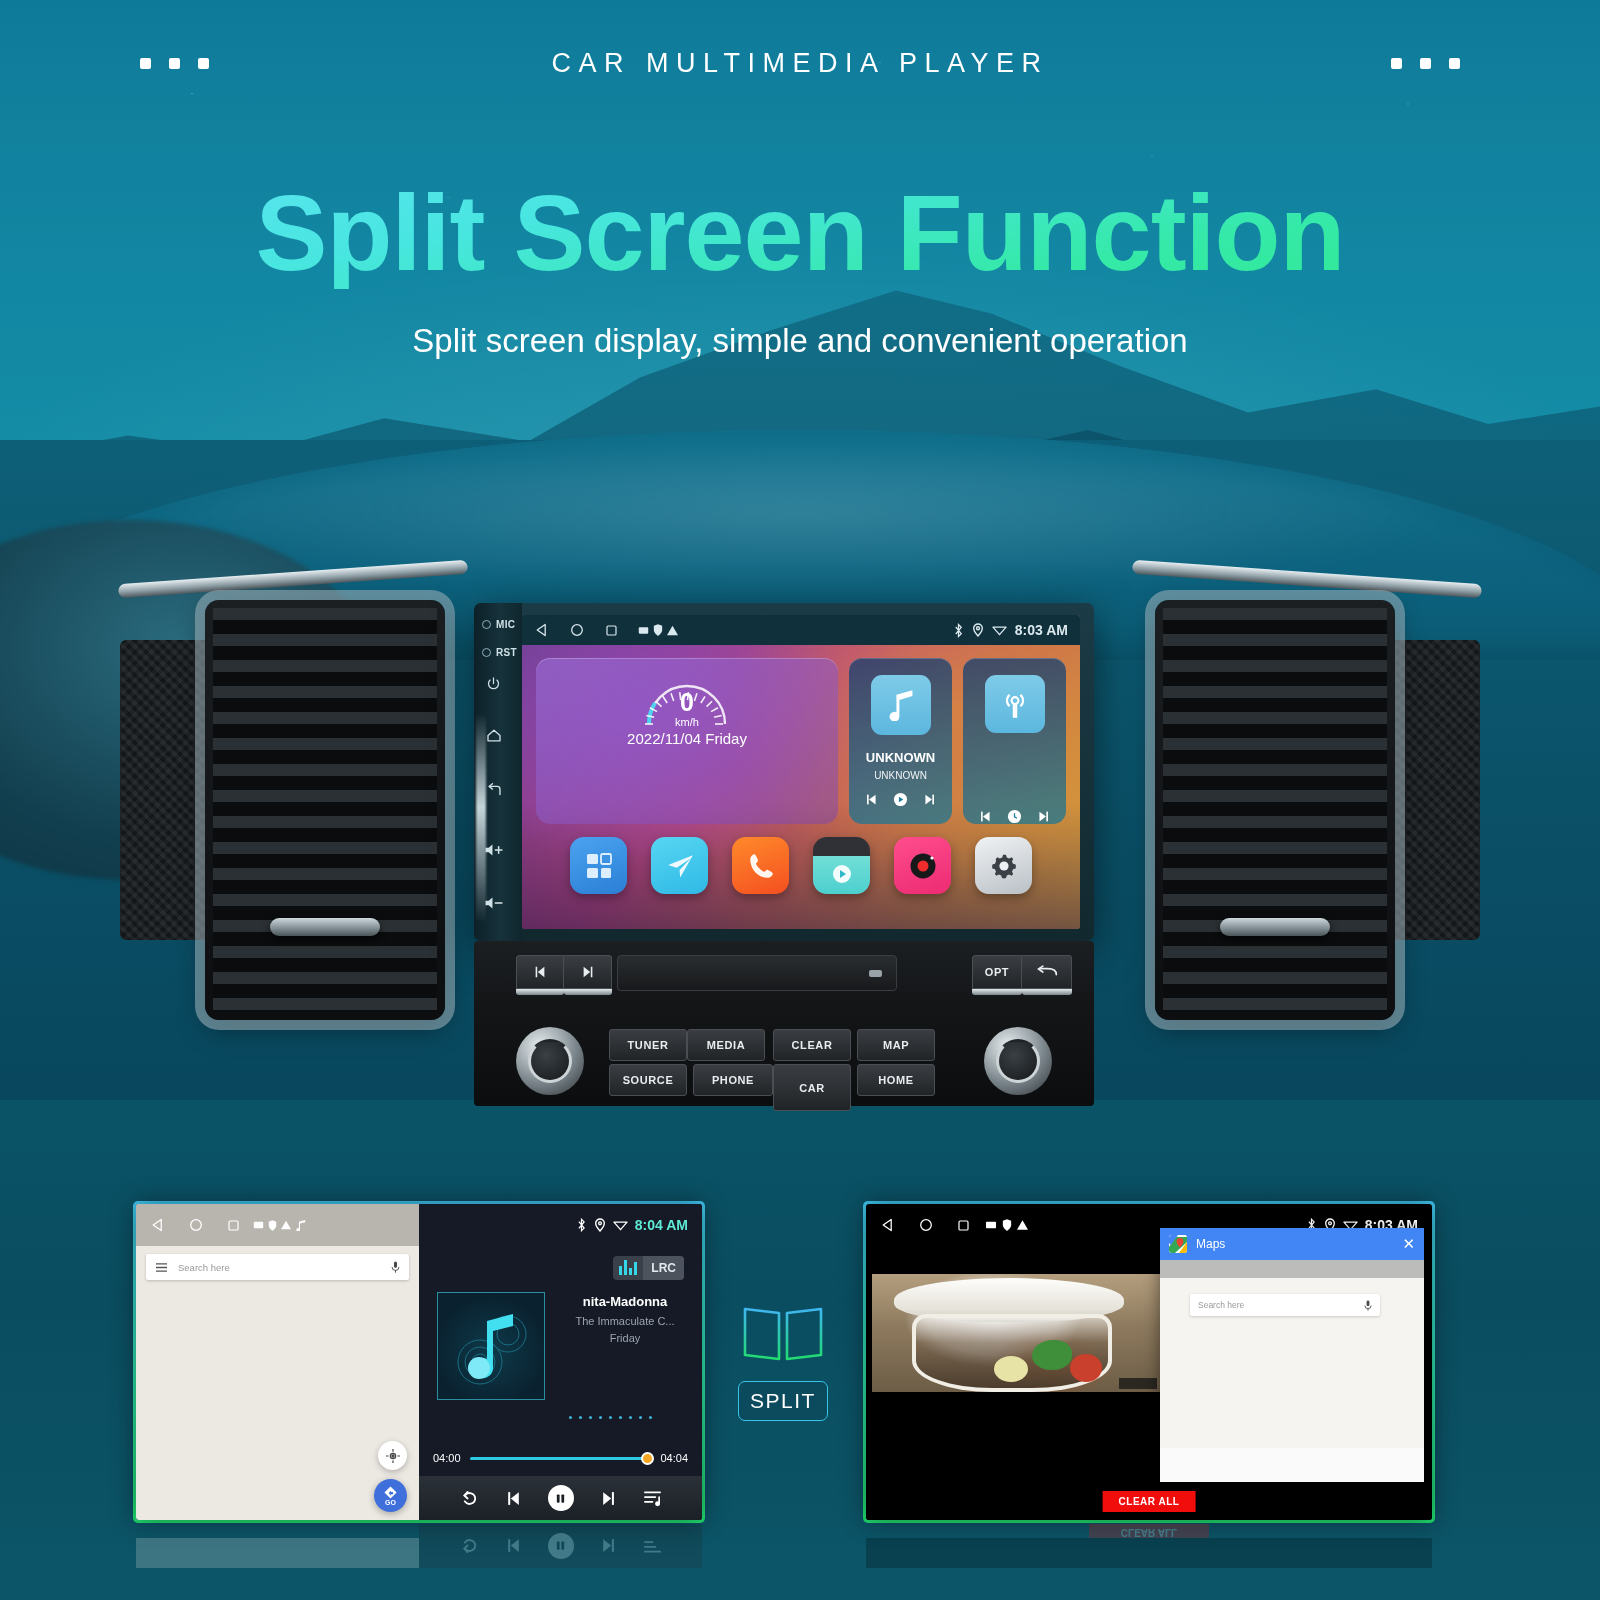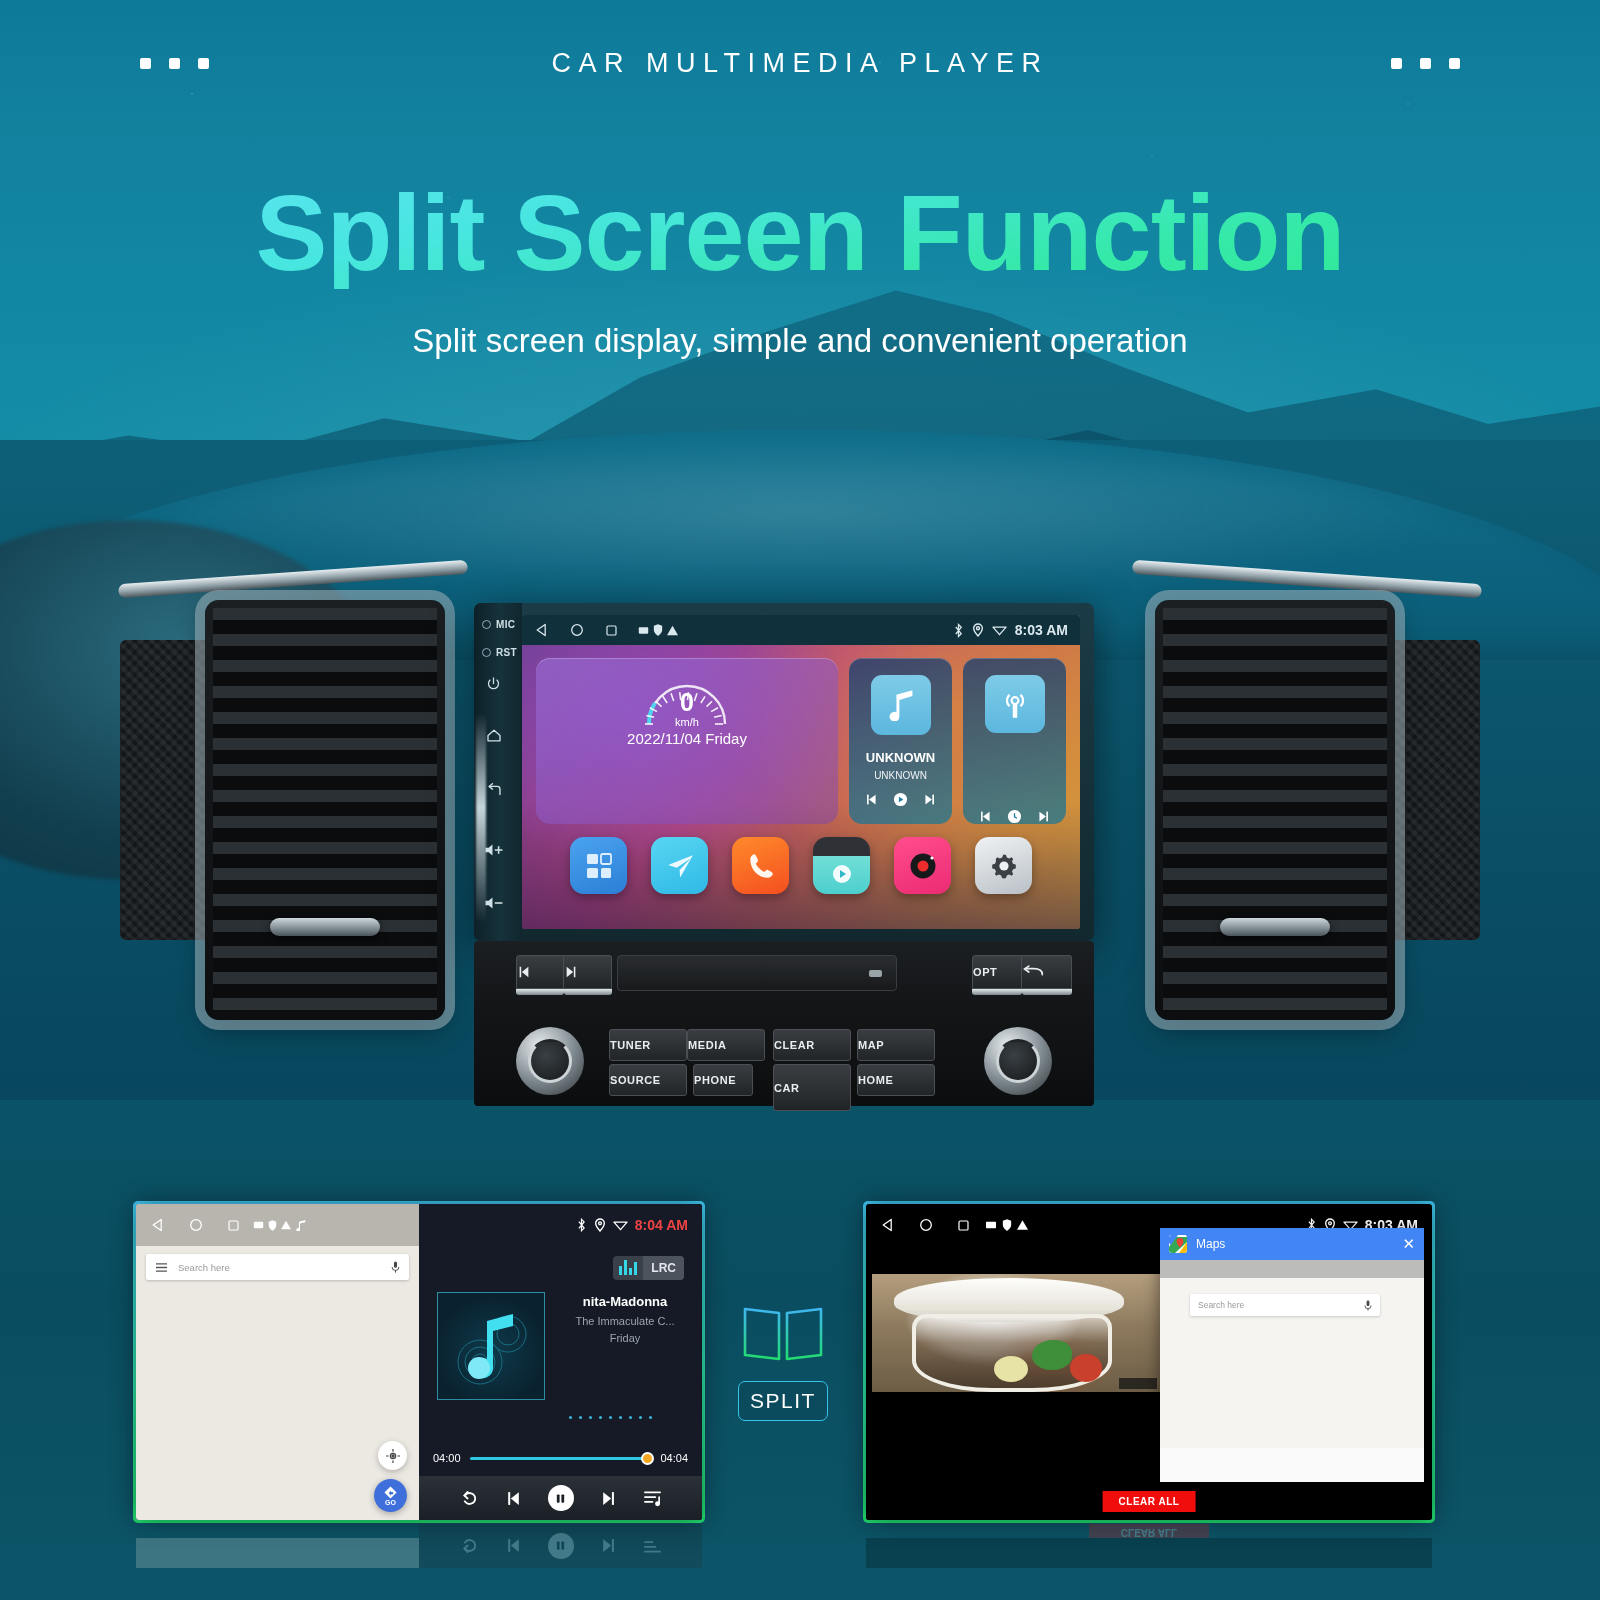--- a/index.html
+++ b/index.html
@@ -223,21 +223,21 @@
 
   
   .radio{
     position:absolute; left:474px; top:941px; width:620px; height:165px;
     background:linear-gradient(180deg,#1c1f22 0%, #131517 40%, #0b0d0f 100%);
     border-radius:4px;
   }
   .rbtn{
     background:linear-gradient(180deg,#3a3e42,#212427);
     border:1px solid #4a4f54; color:#e8edf0; font-size:11px; font-weight:700;
-    display:flex;align-items:center;letter-spacing:.6px;
+    display:flex;align-items:center;justify-content:center; letter-spacing:.6px;
     border-radius:3px;
   }
   .rsilver{ height:6px; background:linear-gradient(180deg,#e2e9ec,#7c878c); border-radius:0 0 3px 3px;}
   .slot{
     position:absolute; left:143px; top:14px; width:280px; height:36px;
     background:linear-gradient(180deg,#2a2d30,#17191b); border-radius:4px;
     border:1px solid #3a3e42;
   }
   .slot .led{ position:absolute; right:14px; top:14px; width:13px;height:7px;border-radius:2px;background:#9aa3a8;}
   .knob{
@@ -706,21 +706,21 @@
         <span>CLEAR</span>
       </div>
     <div class="rbtn" style="width:78px;height:32px">
         <span>MAP</span>
       </div>
   </div>
   <div style="position:absolute;left:135px;top:123px;display:flex;gap:6px">
     <div class="rbtn" style="width:78px;height:32px">
         <span>SOURCE</span>
       </div>
-    <div class="rbtn" style="width:60px;height:32px">
+    <div class="rbtn" style="width:80px;height:32px">
         <span>PHONE</span>
       </div>
   </div>
   <div style="position:absolute;left:299px;top:123px;display:flex;gap:6px">
     <div class="rbtn" style="width:78px;height:47px">
         <span>CAR</span>
       </div>
     <div class="rbtn" style="width:78px;height:32px">
         <span>HOME</span>
       </div>
@@ -778,21 +778,21 @@
         <svg width="15" height="15" viewBox="0 0 16 16" fill="#fff">
             <path d="M8 1.5 14.5 8 8 14.5 1.5 8z"></path>
             <path d="M6 8.6 8.6 6v1.5h2.2v2.4H8.6v1.5z" fill="#3f6fdb"></path>
           </svg>
         <span class="lbl">GO</span>
       </div>
     </div>
 
     <div class="lp-music">
       <div class="pstatus">
-        <div class="tray" style="color:#ef4444">
+        <div class="tray" style="color:#5eead4">
           <svg width="11" height="14" viewBox="0 0 12 16" fill="none" stroke="#fff" stroke-width="1.4">
               <path d="M3 4.2 9 11.5 6 14.5V1.5l3 3L3 11.8"></path>
             </svg>
           <svg width="12" height="14" viewBox="0 0 12 14" fill="none" stroke="#fff" stroke-width="1.4">
               <path d="M6 1a4.3 4.3 0 0 1 4.3 4.3C10.3 8.3 6 13 6 13S1.7 8.3 1.7 5.3A4.3 4.3 0 0 1 6 1z"></path>
               <circle cx="6" cy="5.3" r="1.4"></circle>
             </svg>
           <svg width="15" height="12" viewBox="0 0 16 12" fill="none" stroke="#fff" stroke-width="1.4" stroke-linejoin="round">
               <path d="M1 3h14L8 11z"></path>
             </svg>

